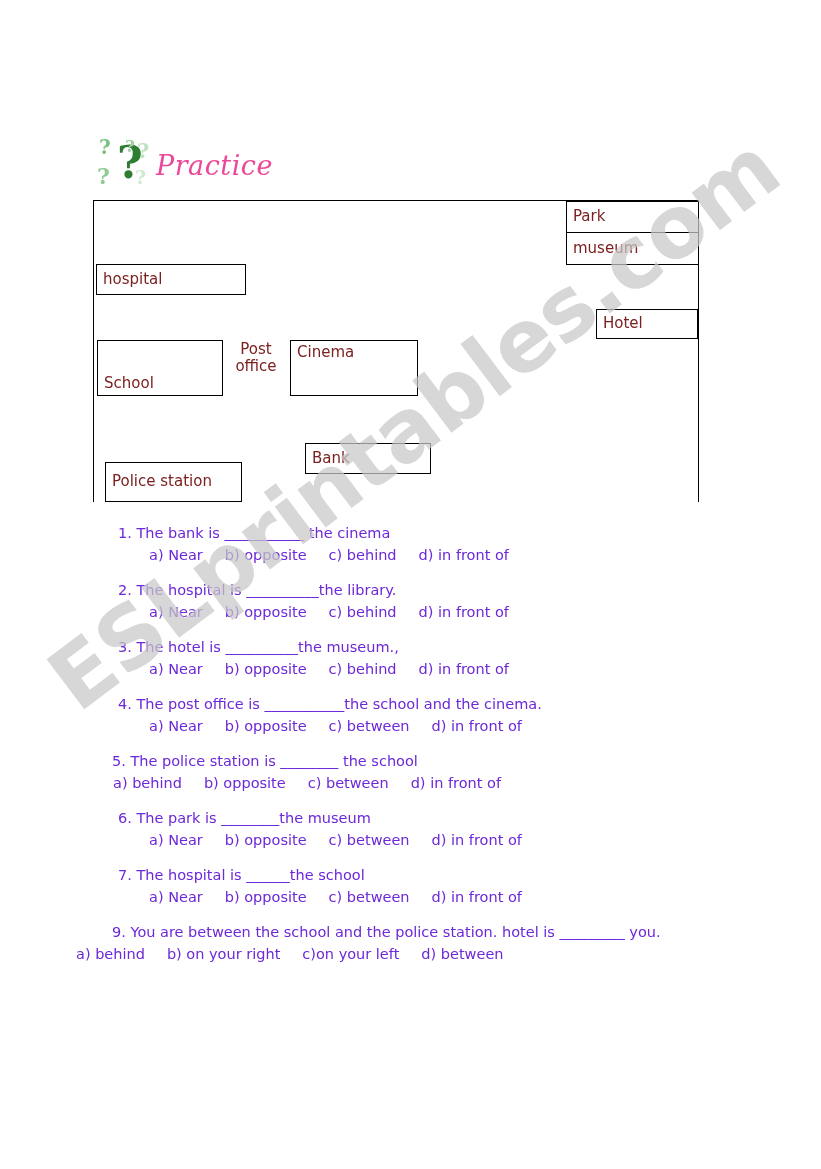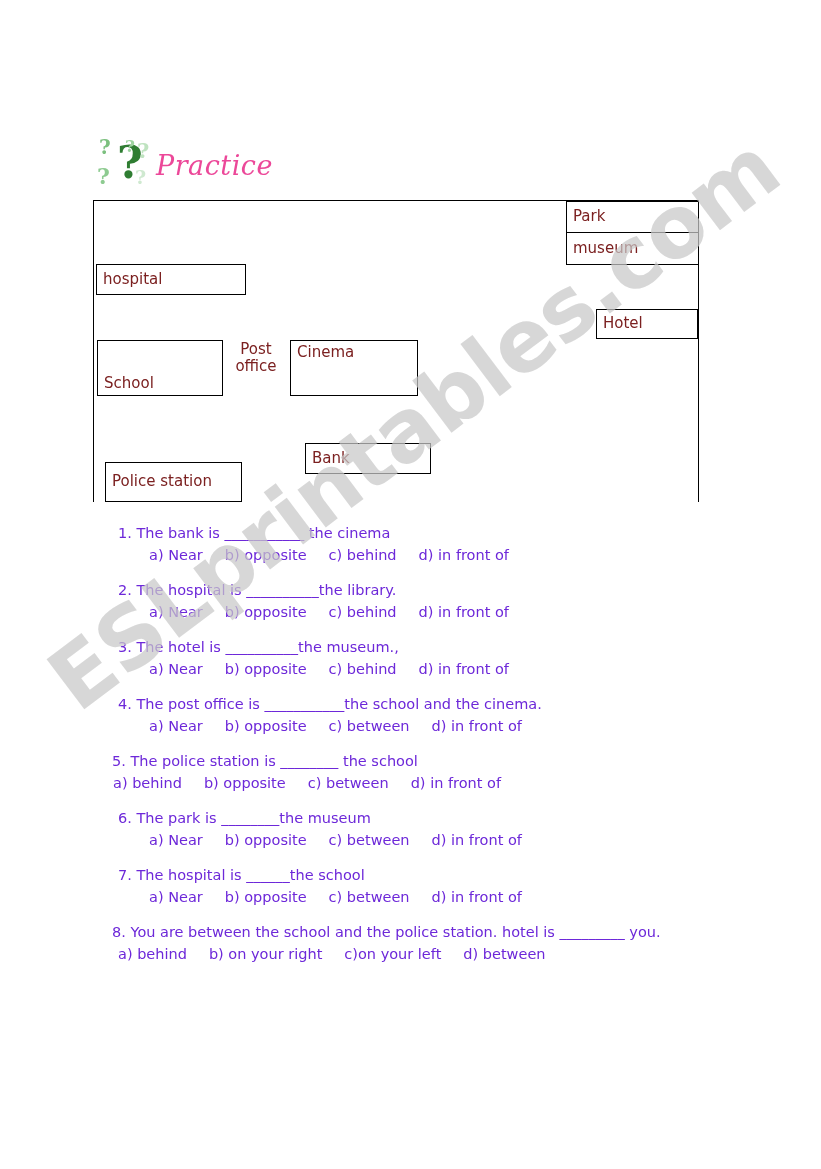--- a/index.html
+++ b/index.html
@@ -151,21 +151,21 @@
     white-space: nowrap;
     line-height: 1.52;
   }
   .qstem { padding-left: 118px; }
   .qopts { padding-left: 116px; }
   .qblock.indent-a .qstem { padding-left: 118px; }
   .qblock.indent-a .qopts { padding-left: 121px; margin-left: 28px; }
   .qblock.indent-b .qstem { padding-left: 112px; }
   .qblock.indent-b .qopts { padding-left: 113px; }
   .qblock.indent-c .qstem { padding-left: 112px; }
-  .qblock.indent-c .qopts { padding-left: 118px; }
+  .qblock.indent-c .qopts { padding-left: 76px; }
   .opt { display: inline-block; }
   .opt + .opt { margin-left: 22px; }
 </style>
 </head>
 <body>
 
 <div id="page">
 
   <div id="header">
     <div id="qmark-icon">
@@ -270,20 +270,20 @@
     </div>
 
     <div class="qblock indent-a">
       <div class="qstem">7.  The hospital is ______the school</div>
       <div class="qopts">
         <span class="opt">a) Near</span><span class="opt">b) opposite</span><span class="opt">c) between</span><span class="opt">d) in front of</span>
       </div>
     </div>
 
     <div class="qblock indent-c">
-      <div class="qstem">8. You are between the school and the police station. hotel is _________ you.</div>
+      <div class="qstem">9. You are between the school and the police station. hotel is _________ you.</div>
       <div class="qopts">
         <span class="opt">a) behind</span><span class="opt">b) on your right</span><span class="opt">c)on your left</span><span class="opt">d) between</span>
       </div>
     </div>
 
   </div>
 </div>
 
 </body></html>

